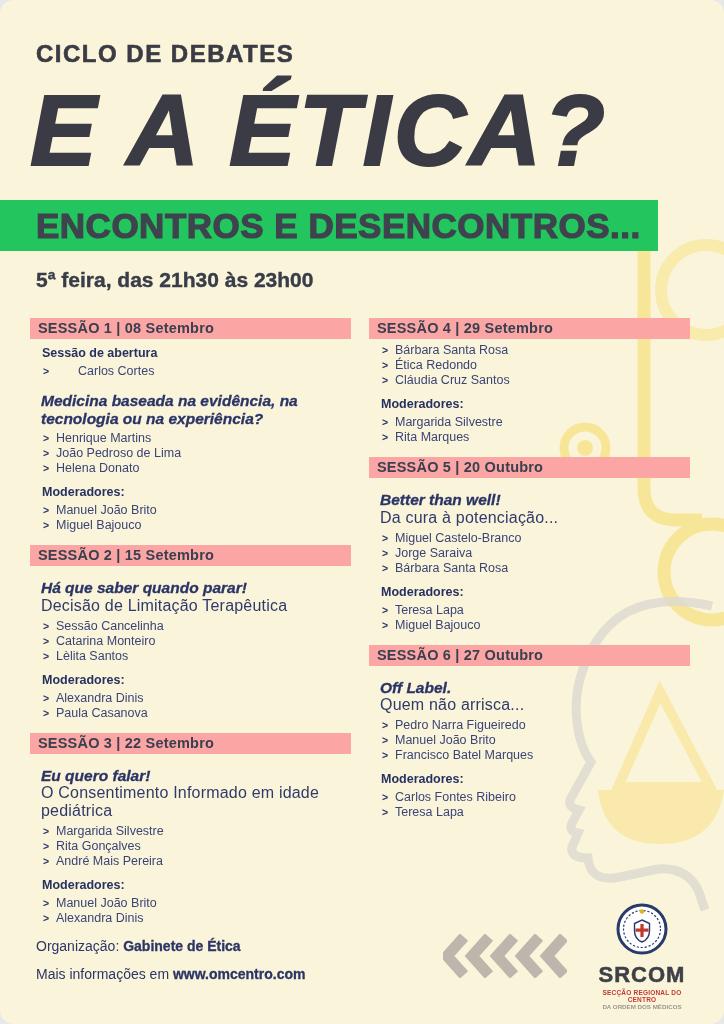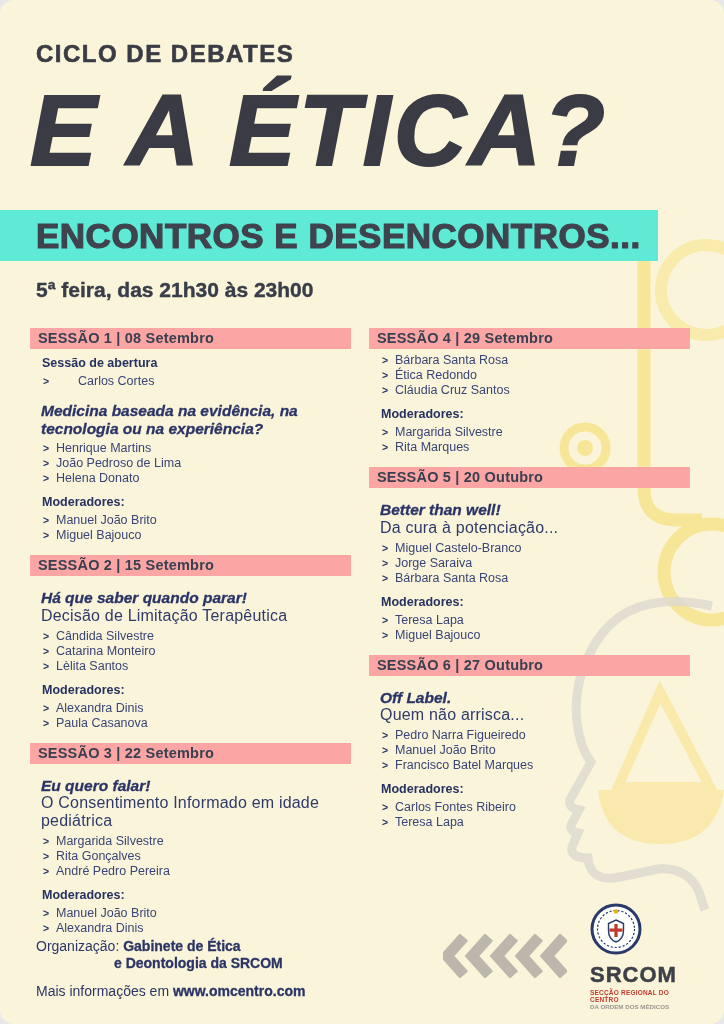--- a/index.html
+++ b/index.html
@@ -14,21 +14,21 @@
   
   .kicker{
     margin:40px 0 0 36px;font-size:24px;font-weight:700;letter-spacing:1.5px;
     color:#3B3B45;-webkit-text-stroke:.6px #3B3B45;
   }
   .big-title{
     margin:10px 0 0 30px;font-size:100px;font-weight:800;line-height:104px;
     letter-spacing:3px;color:#3B3B45;-webkit-text-stroke:2px #3B3B45;white-space:nowrap;font-style:italic;
   }
   .banner{
-    margin-top:28px;width:658px;height:51px;background:#5eead4;
+    margin-top:18px;width:658px;height:51px;background:#22c55e;
     display:flex;align-items:center;padding-left:36px;box-sizing:border-box;
     font-size:35px;font-weight:800;letter-spacing:.5px;color:#3F434E;
     -webkit-text-stroke:1.2px #3F434E;white-space:nowrap;
   }
   .schedule{
     margin:17px 0 0 36px;font-size:21px;font-weight:700;color:#393D49;
     -webkit-text-stroke:.4px #393D49;
   }
 
   
@@ -59,21 +59,21 @@
   }
   .session-title .plain:empty{display:none;}
 
   
   .footer{position:absolute;left:0;top:900px;width:653px;height:124px;z-index:1;}
   .org{position:absolute;left:36px;top:38px;font-size:14px;line-height:17px;color:#2C3566;}
   .org strong{font-weight:700;-webkit-text-stroke:.3px #2C3566;}
   .org-line2{padding-left:78px;}
   .org-info{margin-top:11px;}
   .chevrons{position:absolute;left:443px;top:34px;}
-  .logo{position:absolute;left:590px;top:2px;width:104px;line-height:1.1;}
+  .logo{position:absolute;left:590px;top:2px;width:104px;text-align:center;line-height:1.1;}
   .logo-name{font-size:22px;font-weight:700;letter-spacing:1px;color:#3E4048;margin-top:1px;-webkit-text-stroke:.5px #3E4048;}
   .logo-sub1{font-size:6.5px;font-weight:700;color:#C23A32;letter-spacing:.2px;margin-top:2px;}
   .logo-sub2{font-size:6.2px;font-weight:700;color:#9A968E;margin-top:1px;}
 </style>
 </head>
 <body>
 
 <div class="poster">
 
   <svg class="decor" width="724" height="1024" viewBox="0 0 724 1024">
@@ -146,21 +146,21 @@
 
         <article class="session">
           <div class="session-header">SESSÃO 2 | 15 Setembro</div>
           <h3 class="session-title">
             <em>Há que saber quando parar!</em>
             <span class="plain">Decisão de Limitação Terapêutica</span>
           </h3>
           <ul class="people">
             <li>
                 <span class="bullet">&gt;</span>
-                <span>Cândida Silvestre</span>
+                <span>Sessão Cancelinha</span>
               </li>
             <li>
                 <span class="bullet">&gt;</span>
                 <span>Catarina Monteiro</span>
               </li>
             <li>
                 <span class="bullet">&gt;</span>
                 <span>Lèlita Santos</span>
               </li>
           </ul>
@@ -187,21 +187,21 @@
             <li>
                 <span class="bullet">&gt;</span>
                 <span>Margarida Silvestre</span>
               </li>
             <li>
                 <span class="bullet">&gt;</span>
                 <span>Rita Gonçalves</span>
               </li>
             <li>
                 <span class="bullet">&gt;</span>
-                <span>André Pedro Pereira</span>
+                <span>André Mais Pereira</span>
               </li>
           </ul>
           <div class="sub-label mod-label">Moderadores:</div>
           <ul class="people">
             <li>
                 <span class="bullet">&gt;</span>
                 <span>Manuel João Brito</span>
               </li>
             <li>
                 <span class="bullet">&gt;</span>
@@ -309,21 +309,20 @@
           </ul>
         </article>
 
       </div>
     </div>
   </div>
 
   <div class="footer">
     <div class="org">
       <div class="org-line1"><span>Organização:</span> <strong>Gabinete de Ética</strong></div>
-      <div class="org-line2"><strong>e Deontologia da SRCOM</strong></div>
       <div class="org-info"><span>Mais informações em</span> <strong>www.omcentro.com</strong></div>
     </div>
 
     <svg class="chevrons" width="124" height="44" viewBox="0 0 124 44">
       <g stroke="#BDB6AC" stroke-width="11" fill="none">
         <path d="M21 3 L4 22 L21 41"></path>
         <path d="M46 3 L29 22 L46 41"></path>
         <path d="M71 3 L54 22 L71 41"></path>
         <path d="M96 3 L79 22 L96 41"></path>
         <path d="M121 3 L104 22 L121 41"></path>

